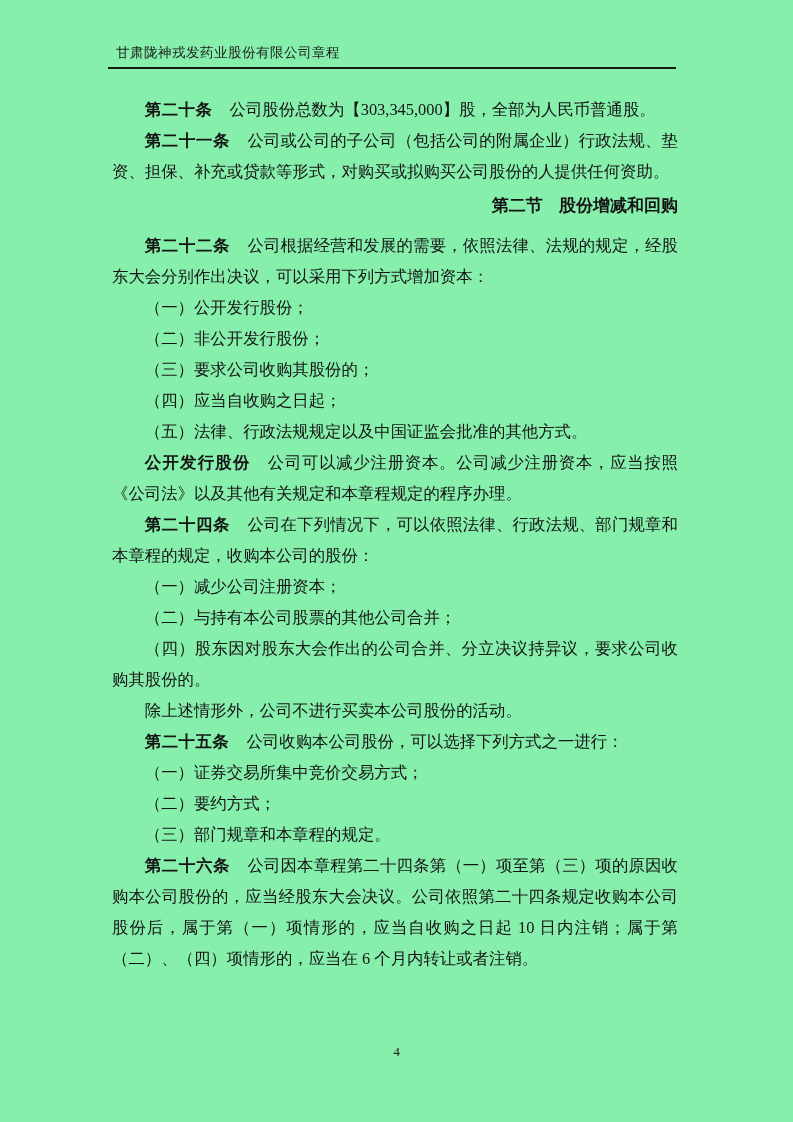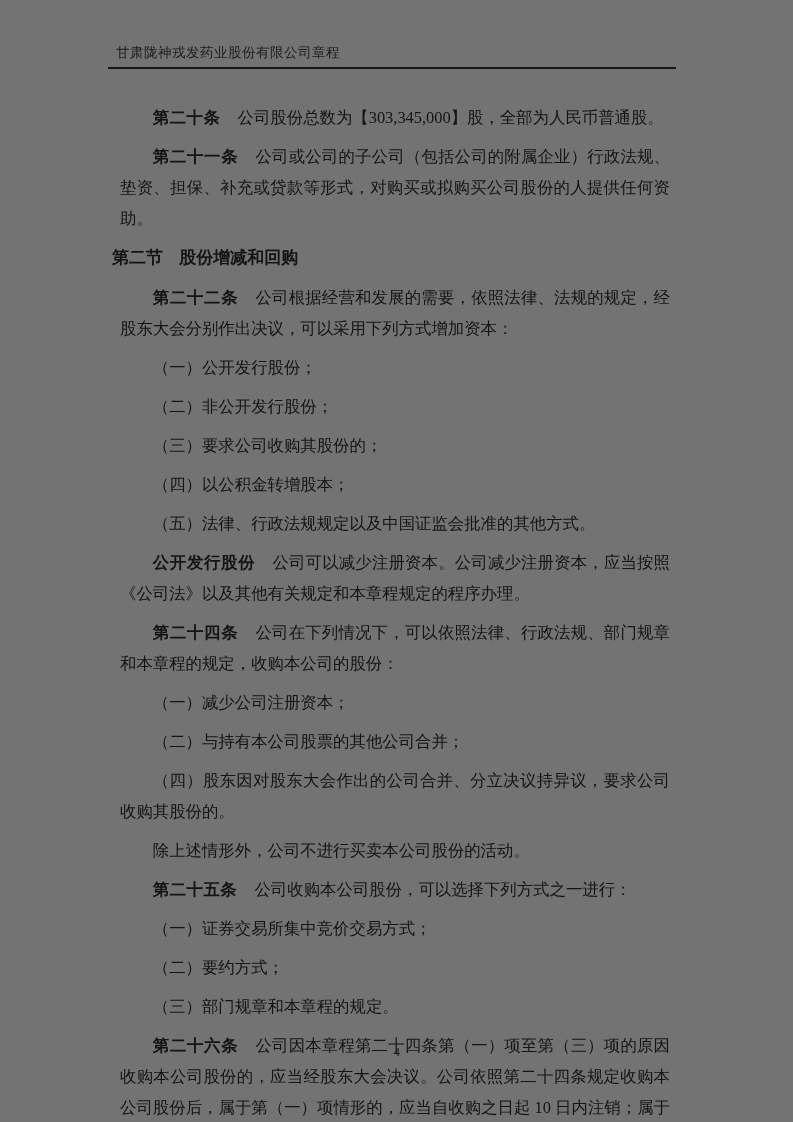--- a/index.html
+++ b/index.html
@@ -11,21 +11,21 @@
     width: 793px;
     height: 1122px;
     position: relative;
     font-family: "Liberation Serif", "DejaVu Serif", serif;
     color: #1a1a1a;
     overflow: hidden;
   }
   .page {
     position: absolute;
     inset: 0;
-    background: #737373;
+    background: #86efac;
   }
   .page-header {
     position: absolute;
     top: 44px;
     left: 108px;
     width: 568px;
     font-size: 13.5px;
     letter-spacing: 0.5px;
     color: #1c1c1c;
     border-bottom: 2px solid #161616;
@@ -38,25 +38,25 @@
     position: absolute;
     top: 94px;
     left: 112px;
     width: 566px;
     font-size: 16.4px;
     line-height: 31px;
     text-align: justify;
     color: #141414;
   }
   .doc-body p {
-    margin: 8px;
+    margin: 0;
     text-indent: 2em;
   }
   .doc-body p.section-heading {
-    text-align: left;
+    text-align: right;
     text-indent: 0;
     font-weight: bold;
     font-size: 17px;
     margin: 3px 0 9px 0;
   }
   .sec-num {
     margin-right: 0.95em;
   }
   .art-num {
     font-weight: bold;
@@ -83,21 +83,21 @@
   </div>
 
   <div class="doc-body">
       <p class="article"><b class="art-num">第二十条</b><span>公司股份总数为【303,345,000】股，全部为人民币普通股。</span></p>
       <p class="article"><b class="art-num">第二十一条</b><span>公司或公司的子公司（包括公司的附属企业）行政法规、垫资、担保、补充或贷款等形式，对购买或拟购买公司股份的人提供任何资助。</span></p>
       <p class="section-heading"><span class="sec-num">第二节</span><span>股份增减和回购</span></p>
       <p class="article"><b class="art-num">第二十二条</b><span>公司根据经营和发展的需要，依照法律、法规的规定，经股东大会分别作出决议，可以采用下列方式增加资本：</span></p>
       <p class="list-item">（一）公开发行股份；</p>
       <p class="list-item">（二）非公开发行股份；</p>
       <p class="list-item">（三）要求公司收购其股份的；</p>
-      <p class="list-item">（四）以公积金转增股本；</p>
+      <p class="list-item">（四）应当自收购之日起；</p>
       <p class="list-item">（五）法律、行政法规规定以及中国证监会批准的其他方式。</p>
       <p class="article"><b class="art-num">公开发行股份</b><span>公司可以减少注册资本。公司减少注册资本，应当按照《公司法》以及其他有关规定和本章程规定的程序办理。</span></p>
       <p class="article"><b class="art-num">第二十四条</b><span>公司在下列情况下，可以依照法律、行政法规、部门规章和本章程的规定，收购本公司的股份：</span></p>
       <p class="list-item">（一）减少公司注册资本；</p>
       <p class="list-item">（二）与持有本公司股票的其他公司合并；</p>
       <p class="list-item">（四）股东因对股东大会作出的公司合并、分立决议持异议，要求公司收购其股份的。</p>
       <p class="plain">除上述情形外，公司不进行买卖本公司股份的活动。</p>
       <p class="article"><b class="art-num">第二十五条</b><span>公司收购本公司股份，可以选择下列方式之一进行：</span></p>
       <p class="list-item">（一）证券交易所集中竞价交易方式；</p>
       <p class="list-item">（二）要约方式；</p>

